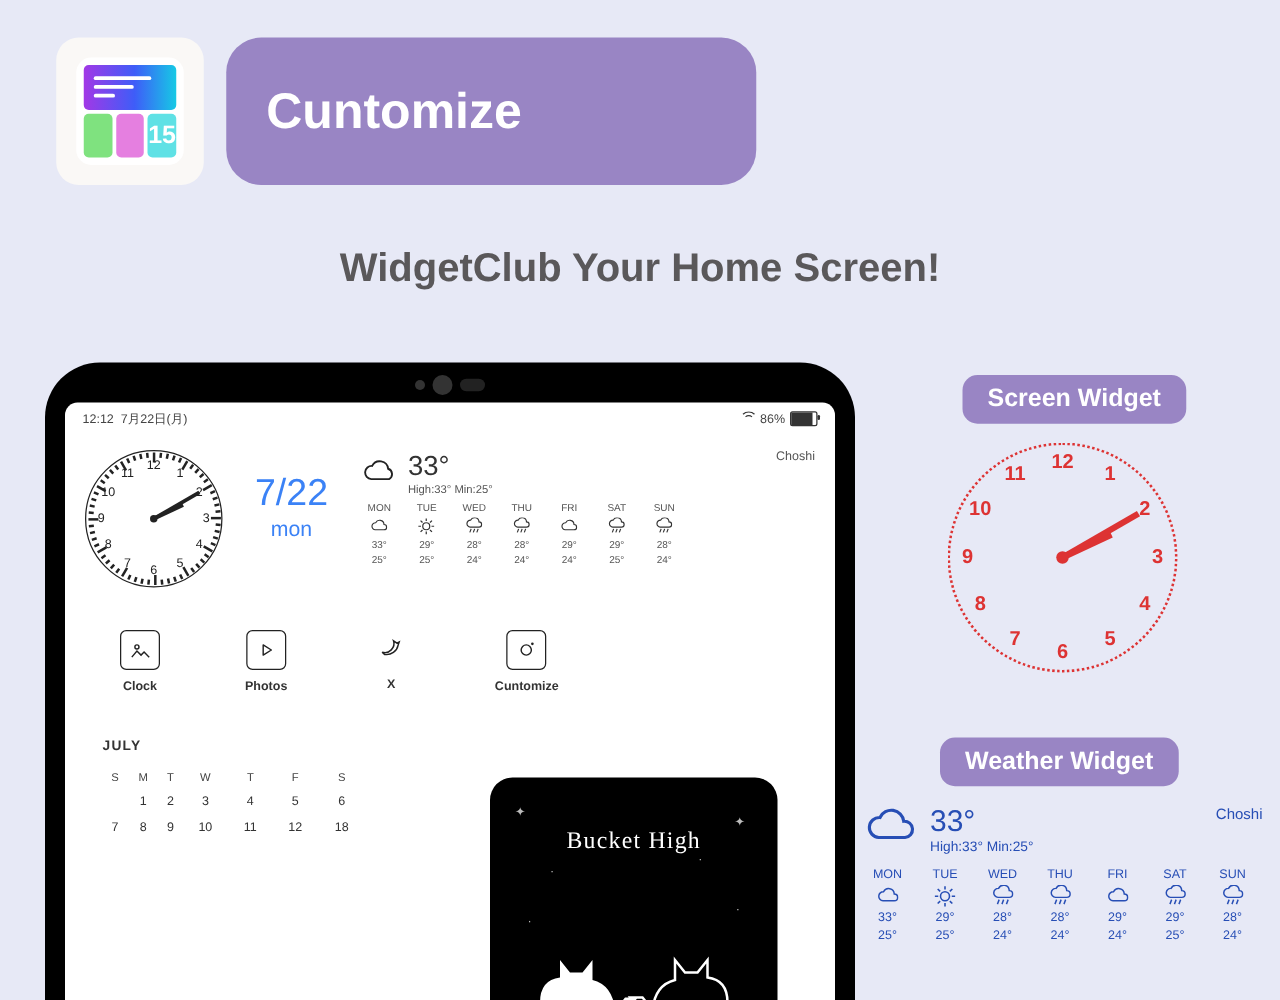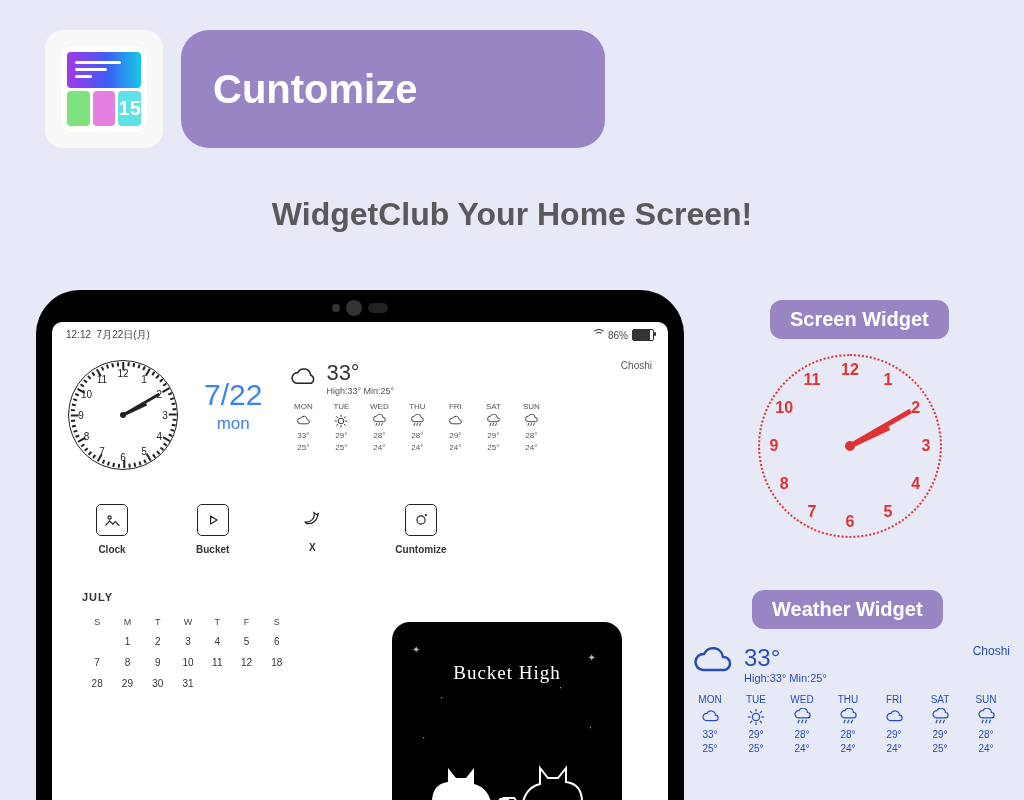--- a/index.html
+++ b/index.html
@@ -341,21 +341,21 @@
             </svg>
           </div>
           <div class="lbl">Clock</div>
         </div>
         <div class="app">
           <div class="app-ic">
             <svg viewBox="0 0 22 22" width="18" height="18">
               <polygon points="8,6 16,11 8,16" fill="none" stroke="#222" stroke-width="1.4" stroke-linejoin="round"></polygon>
             </svg>
           </div>
-          <div class="lbl">Bucket</div>
+          <div class="lbl">Photos</div>
         </div>
         <div class="app">
           <div class="app-ic" style="border: none;">
             <svg viewBox="0 0 22 22" width="20" height="20">
               <path d="M3 14c3 1 6 0 8-2 2-2 3-5 2-8l3 2 2-1-1 3c-1 5-6 9-12 8z" fill="none" stroke="#222" stroke-width="1.3"></path>
             </svg>
           </div>
           <div class="lbl">X</div>
         </div>
         <div class="app">
@@ -395,29 +395,20 @@
             </tr>
             <tr>
               <td>7</td>
               <td>8</td>
               <td>9</td>
               <td>10</td>
               <td>11</td>
               <td>12</td>
               <td>18</td>
             </tr>
-            <tr>
-              <td>28</td>
-              <td>29</td>
-              <td>30</td>
-              <td>31</td>
-              <td></td>
-              <td></td>
-              <td></td>
-            </tr>
           </tbody>
         </table>
     </div>
 
     <div id="bucket-tile">
       <div class="stars">
         <span style="left:20px;top:22px">✦</span>
           <span style="right:26px;top:30px">✦</span>
         <span style="left:48px;top:70px">·</span>
           <span style="right:60px;top:60px">·</span>

